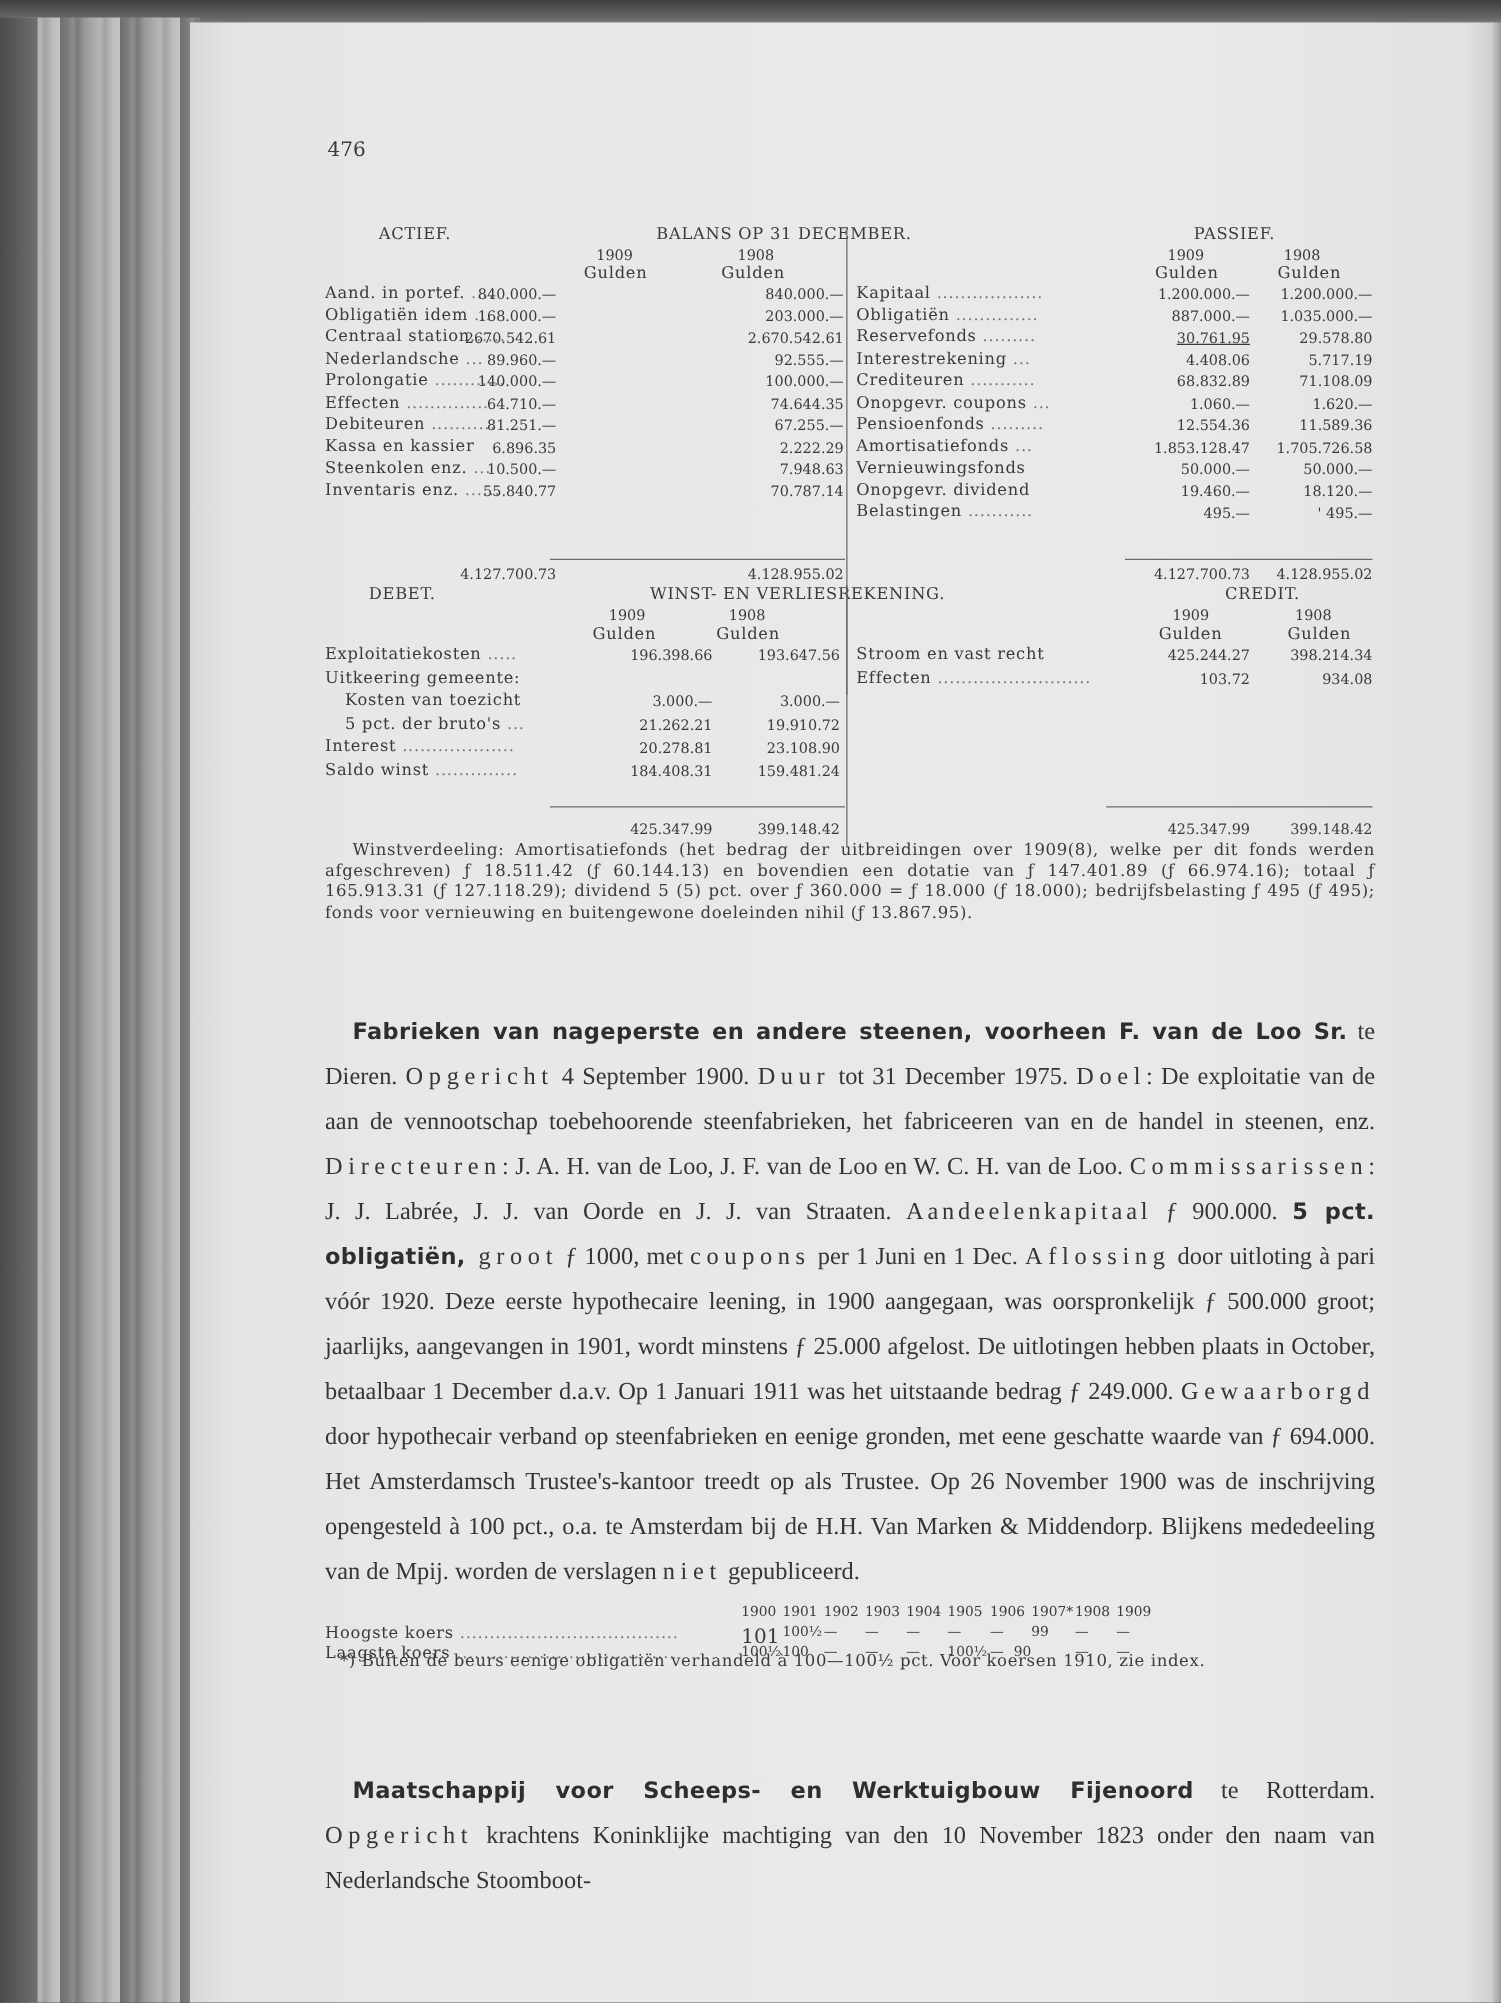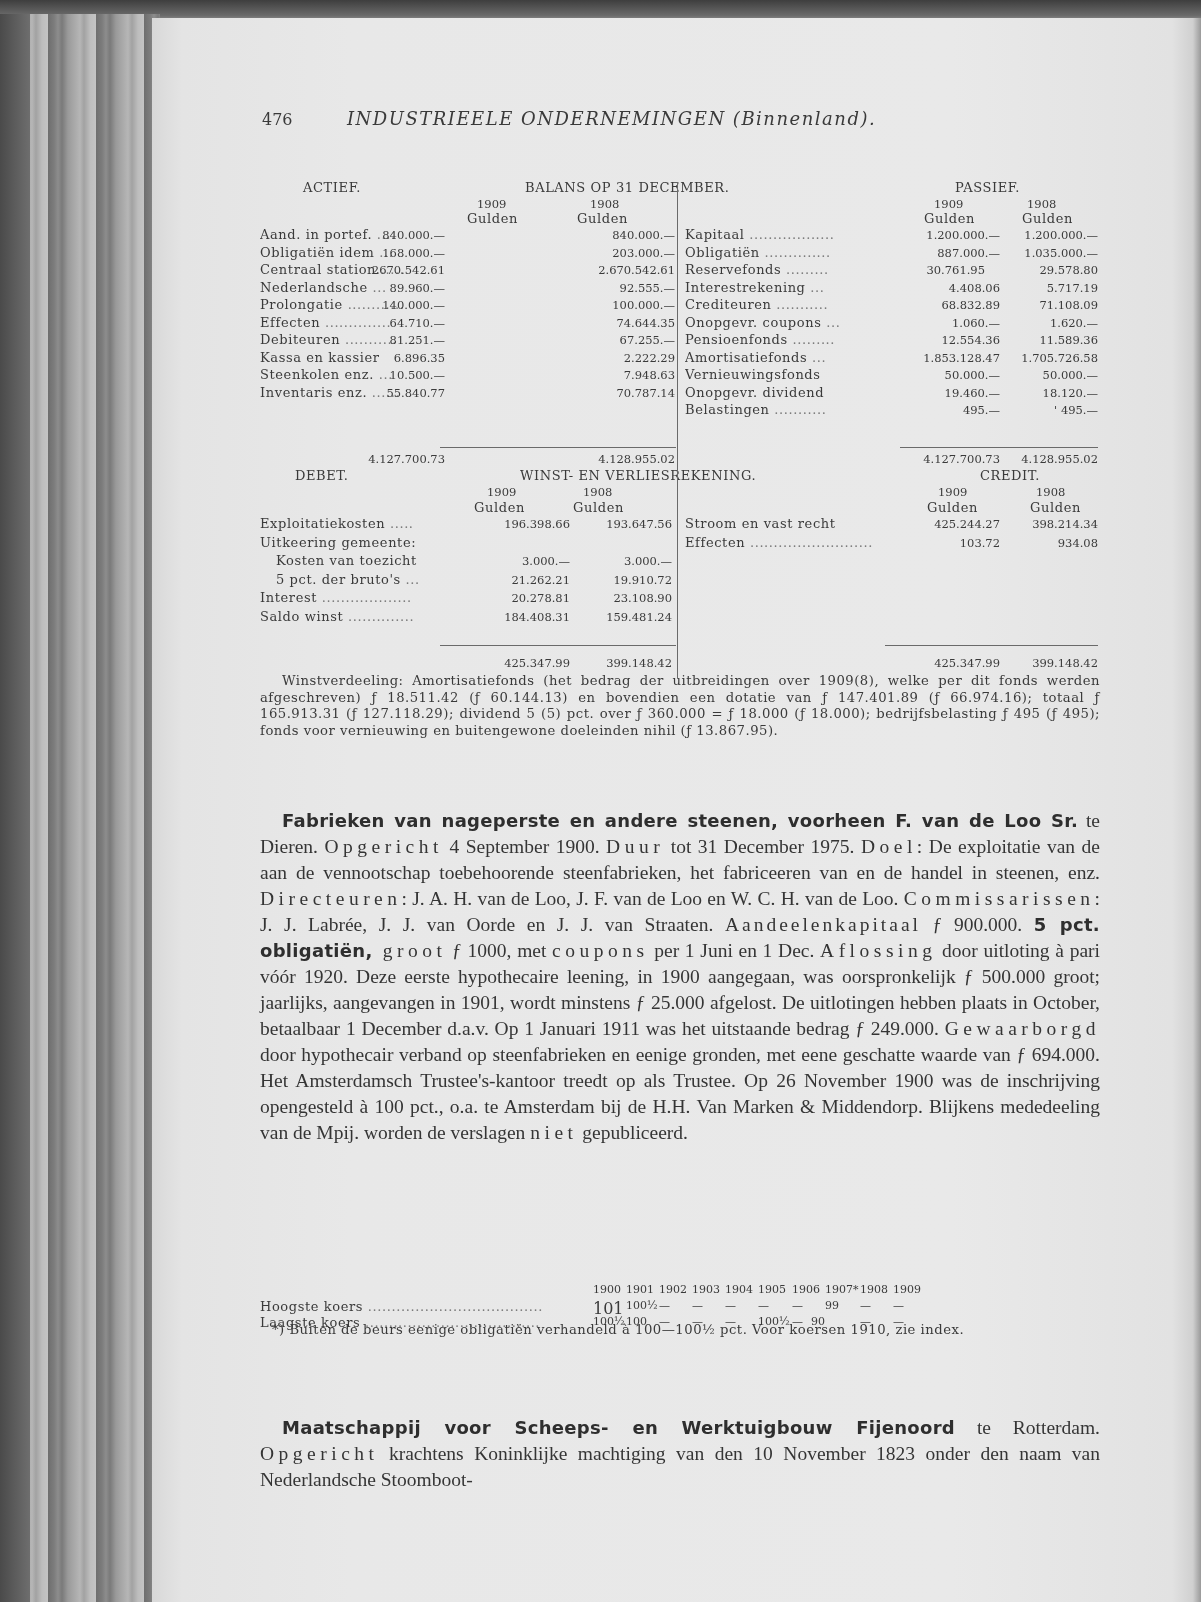--- a/index.html
+++ b/index.html
@@ -44,21 +44,21 @@
     .vline { position: absolute; width: 1px; background: #6a6a6a; }
     .hline { position: absolute; height: 1px; background: #6a6a6a; }
 
     .row-left-label { position: absolute; left: 0; width: 195px; white-space: nowrap; overflow: hidden; }
     .row-left-label .dots { color: #7a7a7a; }
     .right-num { position: absolute; text-align: right; white-space: nowrap; }
 
     .para {
       position: absolute; left: 0; width: 840px;
       font-family: "Liberation Serif", "DejaVu Serif", serif;
-      font-size: 19.5px; line-height: 26px; text-align: justify; color: #353535;
+      font-size: 19.5px; line-height: 36px; text-align: justify; color: #353535;
     }
     .para .bold { font-family: "DejaVu Sans", "Liberation Sans", sans-serif; font-weight: bold; font-size: 18px; color: #2e2e2e; letter-spacing: 0.3px; }
     .sp { letter-spacing: 4.5px; }
     .notes {
       position: absolute; left: 0; width: 840px;
       font-family: "DejaVu Serif", "Liberation Serif", serif;
       font-size: 13.2px; line-height: 16.5px; text-align: justify; letter-spacing: 0.5px;
     }
   </style>
 </head>
@@ -68,21 +68,20 @@
 <div class="page-stack">
     <div class="edge-dark"></div>
   </div>
 <div class="page"></div>
 <div class="right-edge"></div>
 
 <div class="content">
 
   <div class="running-head">
     <span class="pg">476</span>
-    <span class="title">INDUSTRIEELE ONDERNEMINGEN (Binnenland).</span>
   </div>
 
   <div style="position:absolute; left:0; top:0; width:840px;">
     <span class="abs small" style="left:43px; top:80px;text-align:right;">ACTIEF.</span>
     <span class="abs small" style="left:265px; top:80px;">BALANS OP 31 DECEMBER.</span>
     <span class="abs small" style="left:695px; top:80px;">PASSIEF.</span>
 
     <span class="abs num" style="left:217px; top:97px;">1909</span>
     <span class="abs num" style="left:330px; top:97px;">1908</span>
     <span class="abs small" style="left:207px; top:111px;">Gulden</span>
@@ -128,21 +127,21 @@
         <span class="right-num num" style="right:425px; top:285.5px;">70.787.14</span>
       </div>
     <div id="passief-rows">
         <div class="small" style="position:absolute; left:425px; top:127px; white-space:nowrap; width:215px; overflow:hidden;"><span>Kapitaal</span><span class="dots" style="color:#7a7a7a;"> ..................</span></div>
         <span class="right-num num" style="right:100px; top:128px;">1.200.000.—</span>
         <span class="right-num num" style="right:2px; top:128px;">1.200.000.—</span>
         <div class="small" style="position:absolute; left:425px; top:144.5px; white-space:nowrap; width:215px; overflow:hidden;"><span>Obligatiën</span><span class="dots" style="color:#7a7a7a;"> ..............</span></div>
         <span class="right-num num" style="right:100px; top:145.5px;">887.000.—</span>
         <span class="right-num num" style="right:2px; top:145.5px;">1.035.000.—</span>
         <div class="small" style="position:absolute; left:425px; top:162px; white-space:nowrap; width:215px; overflow:hidden;"><span>Reservefonds</span><span class="dots" style="color:#7a7a7a;"> .........</span></div>
-        <span class="right-num num" style="right:115px; top:163px;">30.761.95</span>
+        <span class="right-num num" style="right:100px; top:163px;text-decoration:underline;">30.761.95</span>
         <span class="right-num num" style="right:2px; top:163px;">29.578.80</span>
         <div class="small" style="position:absolute; left:425px; top:179.5px; white-space:nowrap; width:215px; overflow:hidden;"><span>Interestrekening</span><span class="dots" style="color:#7a7a7a;"> ...</span></div>
         <span class="right-num num" style="right:100px; top:180.5px;">4.408.06</span>
         <span class="right-num num" style="right:2px; top:180.5px;">5.717.19</span>
         <div class="small" style="position:absolute; left:425px; top:197px; white-space:nowrap; width:215px; overflow:hidden;"><span>Crediteuren</span><span class="dots" style="color:#7a7a7a;"> ...........</span></div>
         <span class="right-num num" style="right:100px; top:198px;">68.832.89</span>
         <span class="right-num num" style="right:2px; top:198px;">71.108.09</span>
         <div class="small" style="position:absolute; left:425px; top:214.5px; white-space:nowrap; width:215px; overflow:hidden;"><span>Onopgevr. coupons</span><span class="dots" style="color:#7a7a7a;"> ...</span></div>
         <span class="right-num num" style="right:100px; top:215.5px;">1.060.—</span>
         <span class="right-num num" style="right:2px; top:215.5px;">1.620.—</span>

